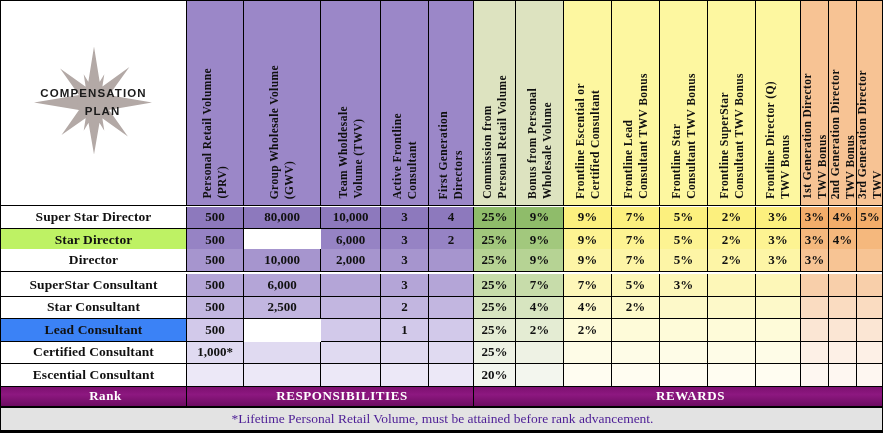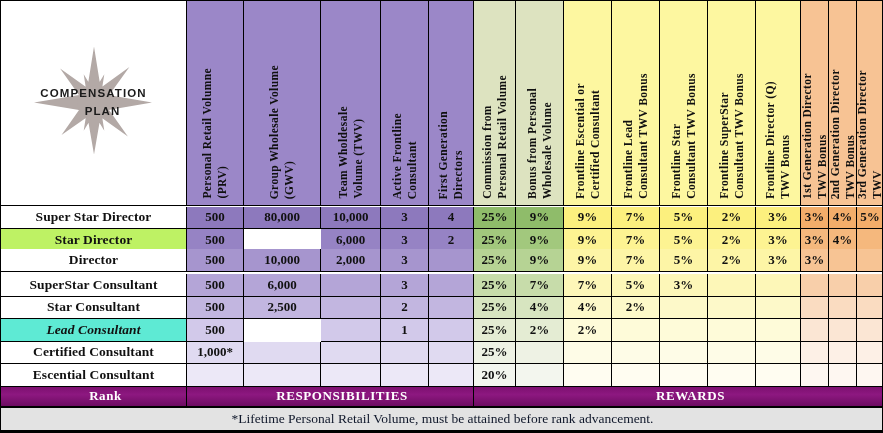--- a/index.html
+++ b/index.html
@@ -138,21 +138,21 @@
   .footnote {
     position: absolute;
     left: 0; width: 883px;
     height: 25px;
     background: #e3e3e3;
     border-top: 1px solid #000;
     border-bottom: 2px solid #000;
     display: flex; align-items: center; justify-content: center;
     font-family: "Liberation Serif", "DejaVu Serif", serif;
     font-size: 13.5px;
-    color: #0f172a;
+    color: #4c1d95;
   }
 </style>
 </head>
 <body>
 
 <div id="page">
   <div class="grid" id="grid">
       <div class="hdr-band logo-cell" style="left: 0px; width: 186px;">
         <div class="logo-wrap">
           <svg width="150" height="125" viewBox="-75 -62 150 125">
@@ -338,21 +338,21 @@
         <div class="cell num" style="left: 563px; width: 48px; background: rgb(253, 249, 201);">4%</div>
         <div class="cell num" style="left: 611px; width: 48px; background: rgb(253, 249, 201);">2%</div>
         <div class="cell num" style="left: 659px; width: 48px; background: rgb(253, 249, 201);"></div>
         <div class="cell num" style="left: 707px; width: 48px; background: rgb(253, 249, 201);"></div>
         <div class="cell num" style="left: 755px; width: 45px; background: rgb(253, 249, 201);"></div>
         <div class="cell num" style="left: 800px; width: 28px; background: rgb(250, 220, 193);"></div>
         <div class="cell num" style="left: 828px; width: 28px; background: rgb(250, 220, 193);"></div>
         <div class="cell num" style="left: 856px; width: 27px; background: rgb(250, 220, 193);"></div>
       </div>
       <div class="row" style="top: 318px;">
-        <div class="cell rank" style="left: 0px; width: 186px; background: #5eead4; font-style: italic;">Lead Consultant</div>
+        <div class="cell rank" style="left: 0px; width: 186px; background: #3b82f6;">Lead Consultant</div>
         <div class="cell num" style="left: 186px; width: 57px; background: rgb(210, 201, 234);">500</div>
         <div class="cell num" style="left: 320px; width: 60px; background: rgb(210, 201, 234);"></div>
         <div class="cell num" style="left: 380px; width: 48px; background: rgb(210, 201, 234);">1</div>
         <div class="cell num" style="left: 428px; width: 45px; background: rgb(210, 201, 234);"></div>
         <div class="cell num" style="left: 473px; width: 42px; background: rgb(228, 236, 211);">25%</div>
         <div class="cell num" style="left: 515px; width: 48px; background: rgb(228, 236, 211);">2%</div>
         <div class="cell num" style="left: 563px; width: 48px; background: rgb(254, 251, 217);">2%</div>
         <div class="cell num" style="left: 611px; width: 48px; background: rgb(254, 251, 217);"></div>
         <div class="cell num" style="left: 659px; width: 48px; background: rgb(254, 251, 217);"></div>
         <div class="cell num" style="left: 707px; width: 48px; background: rgb(254, 251, 217);"></div>

